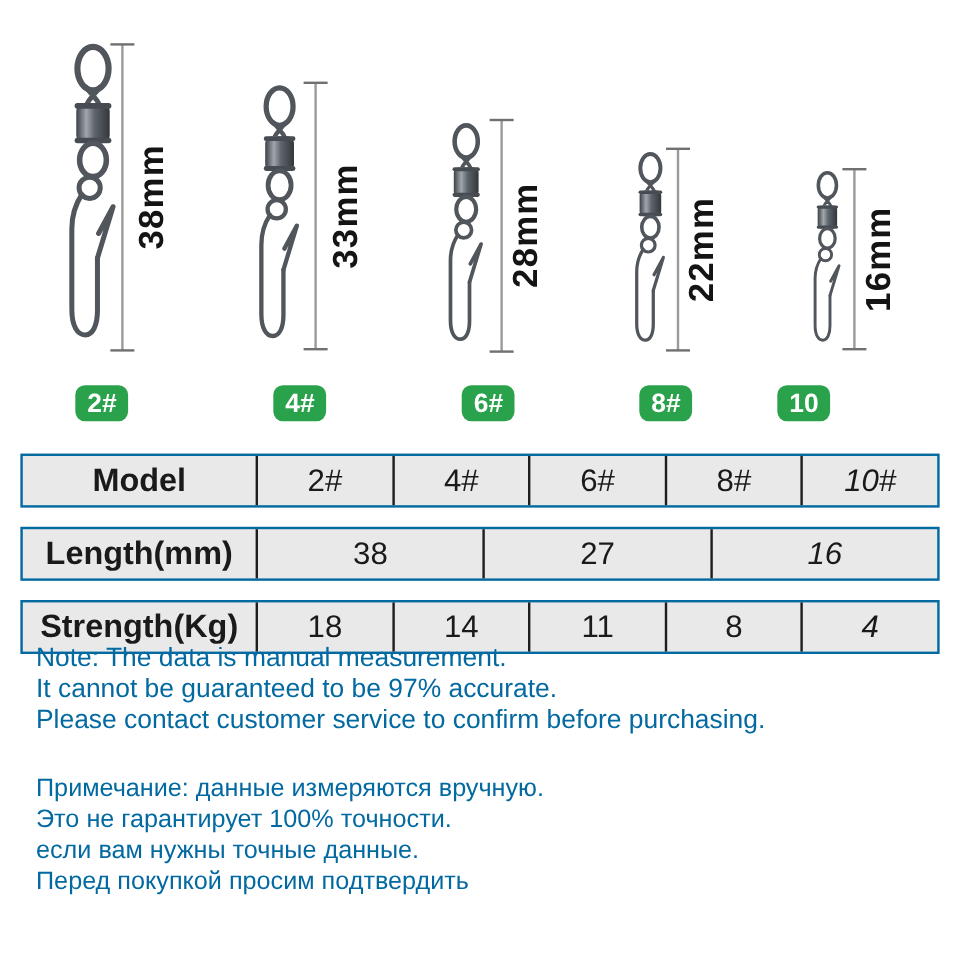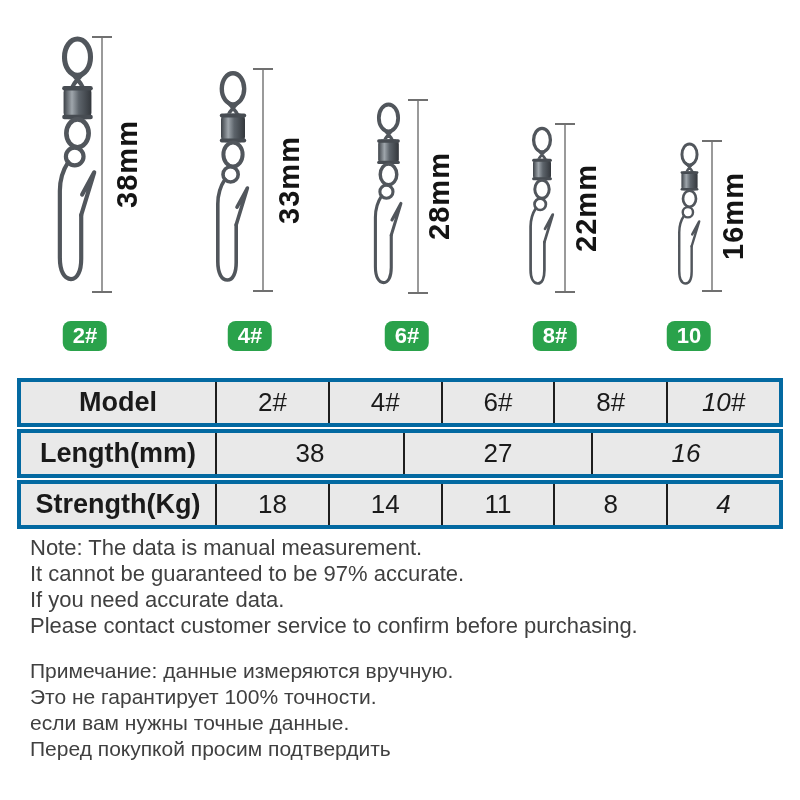--- a/index.html
+++ b/index.html
@@ -24,30 +24,30 @@
   .badge {
     position:absolute; transform:translateX(-50%);
     background:#2aa24b; color:#ffffff;
     font-size:22px; font-weight:bold; line-height:30px;
     padding:0 10px; border-radius:8px;
   }
 
   .spec-table { position:absolute; left:17px; top:378px; width:766px; }
   .spec-row {
     display:flex; height:41px; background:#e9e9e9;
-    border:4px solid #0369a1; margin-bottom:2px;
+    border:2px solid #0369a1; margin-bottom:16px;
   }
   .cell { display:flex; align-items:center; justify-content:center; color:#1a1a1a; }
   .cell.head { flex:0 0 194px; font-size:27px; font-weight:bold; border-right:2px solid #1e1e1e; }
   .cell.val { flex:1; font-size:26px; border-right:2px solid #1e1e1e; }
   .cell.val:last-child { border-right:none;font-style:italic; }
 
-  .notes { position:absolute; left:30px; color:#404040; }
+  .notes { position:absolute; left:30px; color:#0369a1; }
   .notes-en { top:535px; font-size:22px; line-height:26px; }
-  .notes-ru { top:658px; font-size:21px; line-height:26px; }
+  .notes-ru { top:644px; font-size:21px; line-height:26px; }
   .note-line { white-space:nowrap; }
 </style>
 </head>
 <body>
 
 <div class="stage">
 
   <svg width="0" height="0" style="position:absolute" aria-hidden="true">
     <defs>
       <linearGradient id="metalGrad" x1="0" y1="0" x2="1" y2="0">
@@ -130,21 +130,21 @@
     <svg class="swivel" style="left:676px;top:140px;width:27px;height:152px" viewBox="0 0 50 280">
         <use href="#swivel-art"></use>
       </svg>
     <div class="dim-line" style="left:711px;top:141px;height:150px">
         <span class="cap top"></span>
         <span class="cap bot"></span>
       </div>
     <div class="dim-anchor" style="left:733px;top:216px">
         <span class="dim-text">16mm</span>
       </div>
-    <div class="badge" style="left:689px;top:321px">10</div>
+    <div class="badge" style="left:670px;top:321px">10</div>
   </div>
 
   <div class="spec-table">
     <div class="spec-row">
       <div class="cell head">Model</div>
       <div class="cell val">2#</div>
       <div class="cell val">4#</div>
       <div class="cell val">6#</div>
       <div class="cell val">8#</div>
       <div class="cell val">10#</div>
@@ -161,21 +161,20 @@
       <div class="cell val">14</div>
       <div class="cell val">11</div>
       <div class="cell val">8</div>
       <div class="cell val">4</div>
     </div>
   </div>
 
   <div class="notes notes-en">
     <div class="note-line">Note: The data is manual measurement.</div>
     <div class="note-line">It cannot be guaranteed to be 97% accurate.</div>
-    <div class="note-line">If you need accurate data.</div>
     <div class="note-line">Please contact customer service to confirm before purchasing.</div>
   </div>
 
   <div class="notes notes-ru">
     <div class="note-line">Примечание: данные измеряются вручную.</div>
     <div class="note-line">Это не гарантирует 100% точности.</div>
     <div class="note-line">если вам нужны точные данные.</div>
     <div class="note-line">Перед покупкой просим подтвердить</div>
   </div>
 

